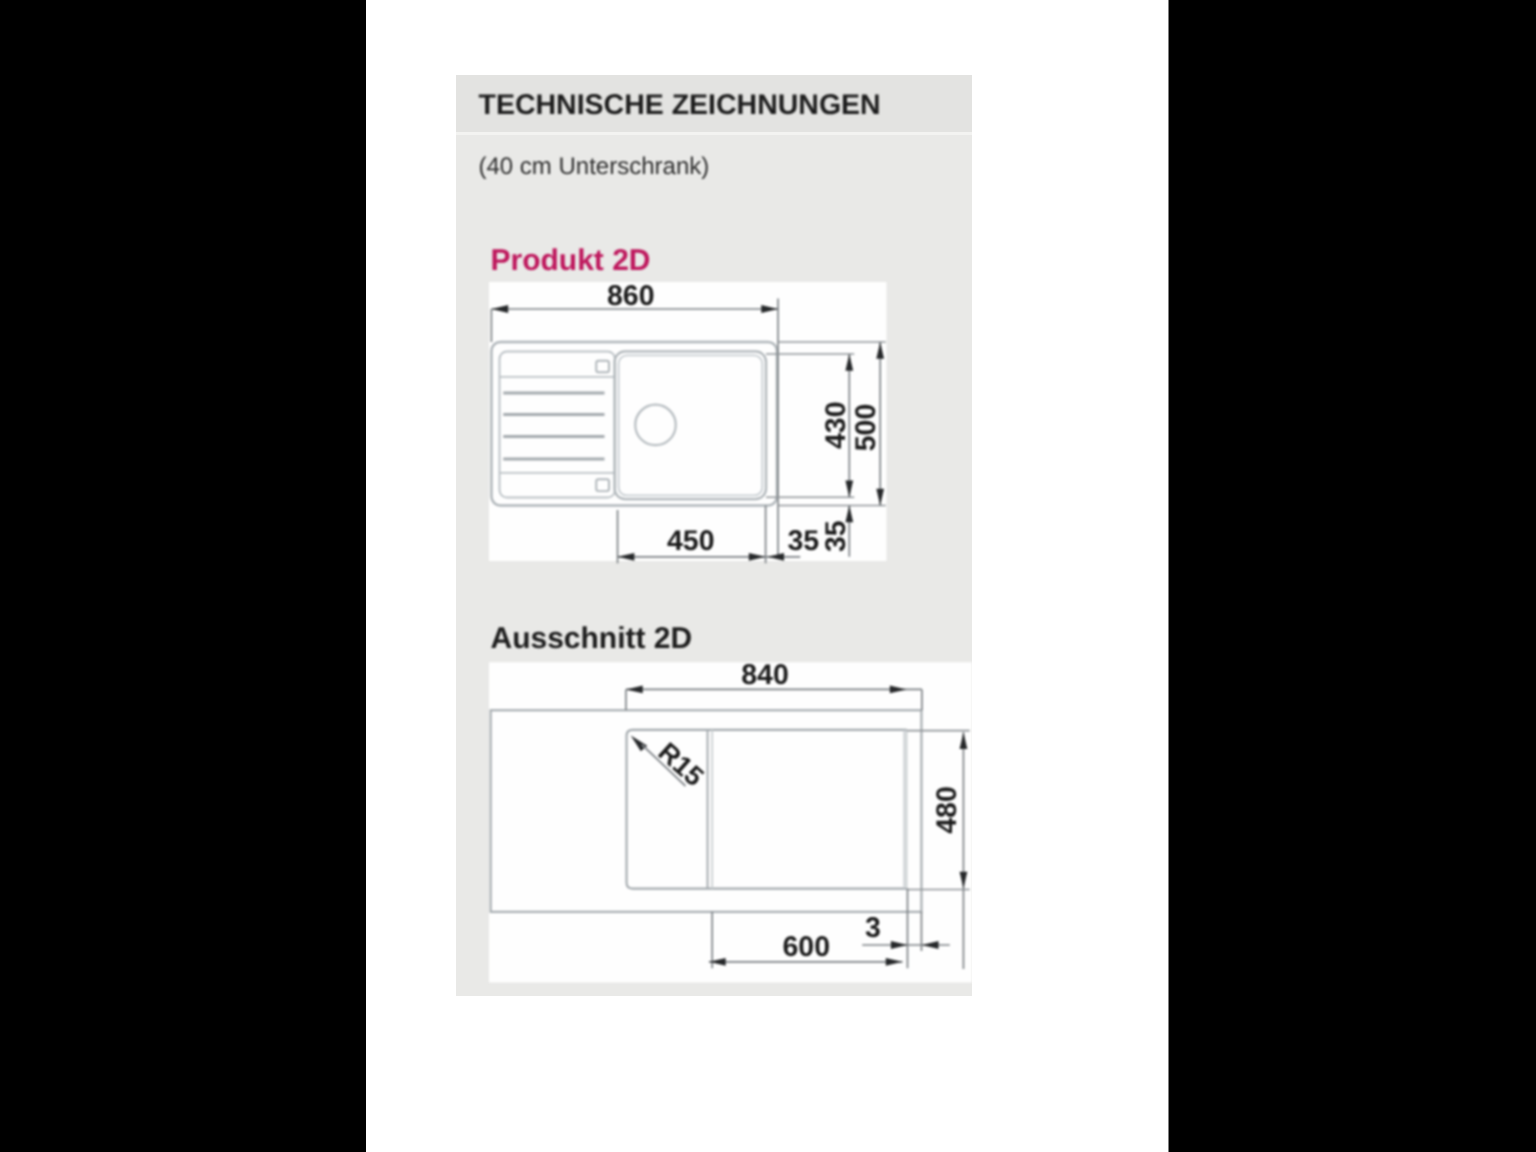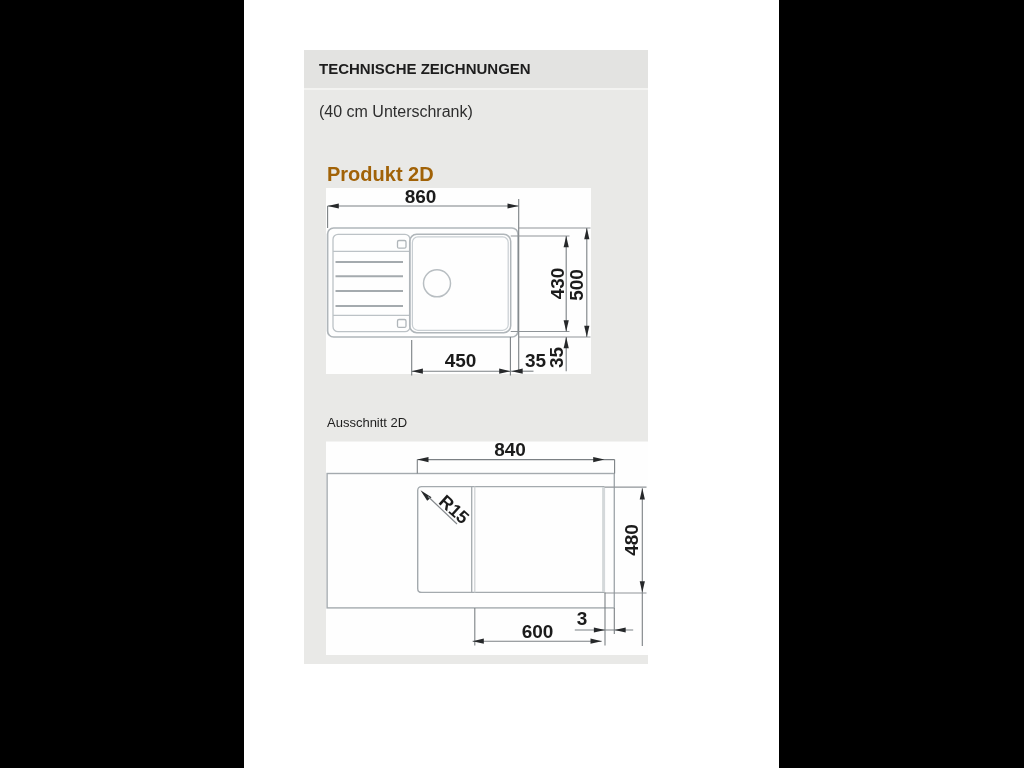--- a/index.html
+++ b/index.html
@@ -12,27 +12,27 @@
 <body>
 
 <div class="abs" style="left:0;top:0;width:244px;height:768px;background:#000;"></div>
 
 <div class="abs" style="left:779px;top:0;width:245px;height:768px;background:#000;"></div>
 
 <div class="abs" style="left:304px;top:50px;width:344px;height:614px;background:#e9e9e7;"></div>
 
 <div class="abs" style="left:304px;top:50px;width:344px;height:38px;background:#e3e3e1;border-bottom:2px solid #f3f3f1;"></div>
 
-<div class="abs blur" style="left:319px;top:59.5px;font-size:15px;font-weight:bold;letter-spacing:0px;color:#1d1d1d;">TECHNISCHE ZEICHNUNGEN</div>
+<div class="abs blur" style="left:319px;top:59.5px;font-size:19px;font-weight:bold;letter-spacing:0px;color:#1d1d1d;">TECHNISCHE ZEICHNUNGEN</div>
 
 <div class="abs blur" style="left:319px;top:103px;font-size:16px;color:#2e2e2e;">(40 cm Unterschrank)</div>
 
-<div class="abs blur" style="left:327px;top:163px;font-size:20px;font-weight:bold;color:#a16207;">Produkt 2D</div>
+<div class="abs blur" style="left:327px;top:163px;font-size:20px;font-weight:bold;color:#be185d;">Produkt 2D</div>
 
-<div class="abs blur" style="left:327px;top:415px;font-size:13px;font-weight:normal;color:#1d1d1d;">Ausschnitt 2D</div>
+<div class="abs blur" style="left:327px;top:415px;font-size:20px;font-weight:bold;color:#1d1d1d;">Ausschnitt 2D</div>
 
 <svg class="abs blur" style="left:300px;top:183px;" width="352" height="477" viewBox="300 183 352 477">
 
   <rect x="326" y="188" width="265" height="186" fill="#fefefe"></rect>
 
   <rect x="326" y="441.5" width="322" height="213.5" fill="#fefefe"></rect>
   <g id="d1" fill="none" stroke-linecap="butt">
 
     <rect x="327.6" y="228" width="190.4" height="109" rx="6" stroke="#b0b6ba" stroke-width="1.7"></rect>
 

